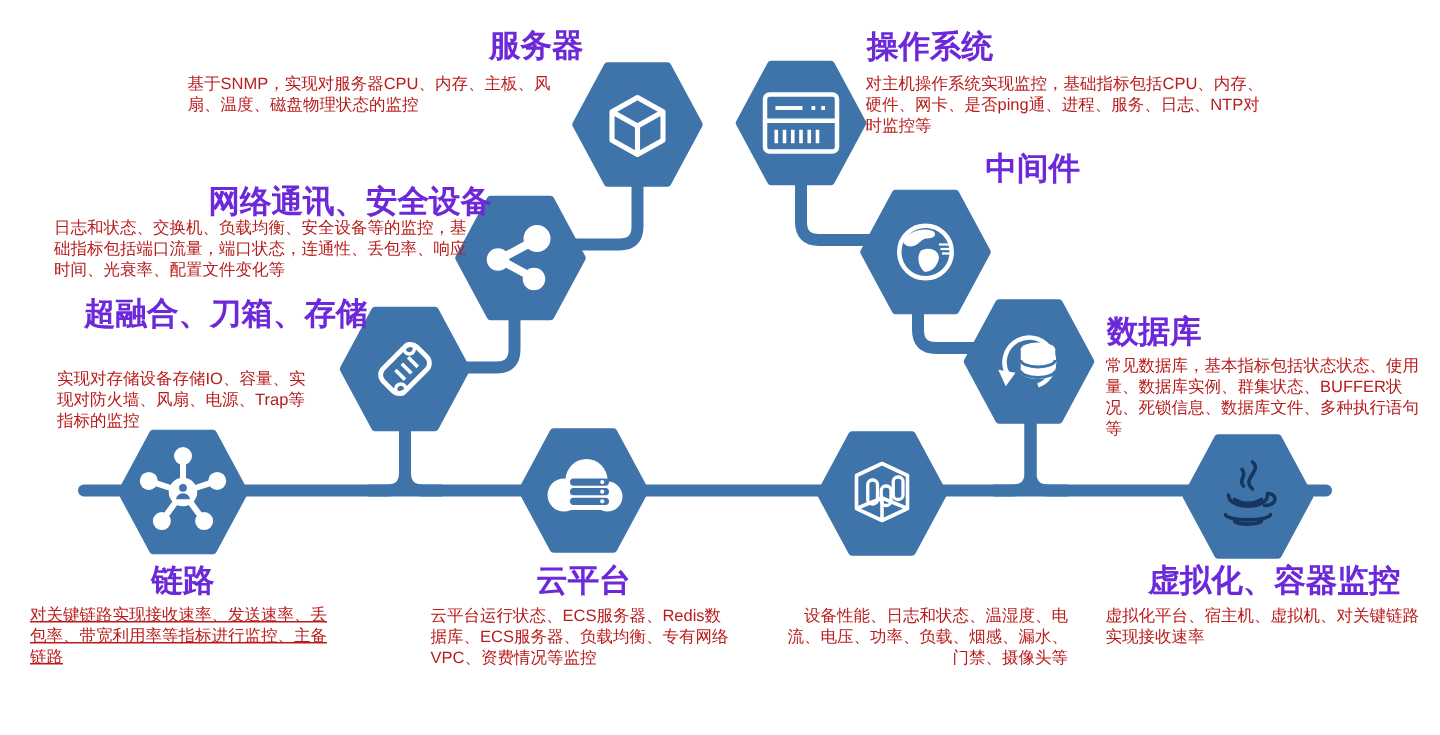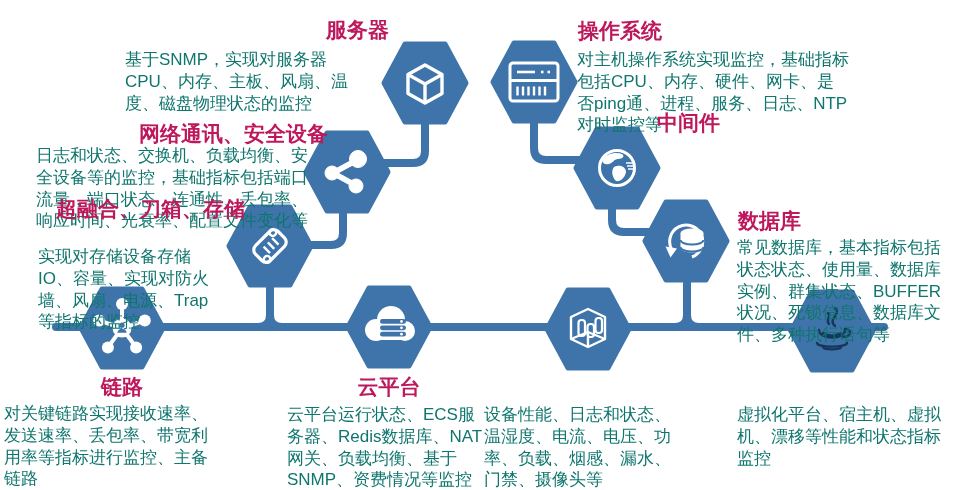--- a/index.html
+++ b/index.html
@@ -1,21 +1,21 @@
 <!DOCTYPE html>
 <html><head>
 <meta charset="utf-8">
 <style>
   html,body{margin:0;padding:0;background:#fff;}
   .stage{position:relative;width:960px;height:490px;background:#ffffff;overflow:hidden;
          font-family:"Liberation Sans","DejaVu Sans",sans-serif;}
   .stage svg{position:absolute;left:0;top:0;}
-  .t{position:absolute;font-weight:700;font-size:21px;color:#be185d;white-space:nowrap;}
+  .t{position:absolute;font-weight:700;font-size:21px;color:#6d28d9;white-space:nowrap;}
   .t.center{white-space:normal;text-align:center;}
-  .d{position:absolute;font-size:17px;line-height:1.28;color:#0f766e;text-align:left;}
+  .d{position:absolute;font-size:11px;line-height:1.28;color:#b91c1c;text-align:left;}
 </style>
 </head>
 <body>
 
 <div class="stage">
 
   <svg width="960" height="490" viewBox="0 0 960 490">
 
     <g id="lines" stroke="#3E74A9" stroke-width="8" fill="none" stroke-linecap="round">
       <path d="M56,327 H884"></path>
@@ -161,31 +161,32 @@
 
   <div class="t" style="left:326px;top:16px;">服务器</div>
   <div class="d" style="left:125px;top:49px;width:252px;">基于SNMP，实现对服务器CPU、内存、主板、风扇、温度、磁盘物理状态的监控</div>
 
   <div class="t" style="left:578px;top:17px;">操作系统</div>
   <div class="d" style="left:577px;top:49px;width:272px;">对主机操作系统实现监控，基础指标包括CPU、内存、硬件、网卡、是否ping通、进程、服务、日志、NTP对时监控等</div>
 
   <div class="t" style="left:139px;top:120px;text-align:center;">网络通讯、安全设备</div>
   <div class="d" style="left:36px;top:145px;width:276px;">日志和状态、交换机、负载均衡、安全设备等的监控，基础指标包括端口流量，端口状态，连通性、丢包率、响应时间、光衰率、配置文件变化等</div>
 
-  <div class="t" style="left:657px;top:109px;">中间件</div>
+  <div class="t" style="left:657px;top:98px;">中间件</div>
 
   <div class="t" style="left:56px;top:195px;">超融合、刀箱、存储</div>
   <div class="d" style="left:38px;top:246px;width:172px;">实现对存储设备存储IO、容量、实现对防火墙、风扇、电源、Trap等指标的监控</div>
 
   <div class="t" style="left:738px;top:207px;">数据库</div>
   <div class="d" style="left:737px;top:237px;width:218px;">常见数据库，基本指标包括状态状态、使用量、数据库实例、群集状态、BUFFER状况、死锁信息、数据库文件、多种执行语句等</div>
 
   <div class="t center" style="left:72px;top:373px;width:100px;">链路</div>
-  <div class="d" style="left:4px;top:403px;width:208px;">对关键链路实现接收速率、发送速率、丢包率、带宽利用率等指标进行监控、主备链路</div>
+  <div class="d" style="left:20px;top:403px;width:208px;text-decoration:underline;">对关键链路实现接收速率、发送速率、丢包率、带宽利用率等指标进行监控、主备链路</div>
 
   <div class="t center" style="left:339px;top:373px;width:100px;text-align:center;">云平台</div>
-  <div class="d" style="left:287px;top:404px;width:200px;">云平台运行状态、ECS服务器、Redis数据库、NAT网关、负载均衡、基于SNMP、资费情况等监控</div>
+  <div class="d" style="left:287px;top:404px;width:200px;">云平台运行状态、ECS服务器、Redis数据库、ECS服务器、负载均衡、专有网络VPC、资费情况等监控</div>
 
-  <div class="d" style="left:484px;top:404px;width:192px;">设备性能、日志和状态、温湿度、电流、电压、功率、负载、烟感、漏水、门禁、摄像头等</div>
+  <div class="d" style="left:520px;top:404px;width:192px;text-align:right;">设备性能、日志和状态、温湿度、电流、电压、功率、负载、烟感、漏水、门禁、摄像头等</div>
 
-  <div class="d" style="left:737px;top:404px;width:218px;">虚拟化平台、宿主机、虚拟机、漂移等性能和状态指标监控</div>
+  <div class="t center" style="left:757px;top:373px;width:185px;">虚拟化、容器监控</div>
+  <div class="d" style="left:737px;top:404px;width:218px;">虚拟化平台、宿主机、虚拟机、对关键链路实现接收速率</div>
 
 </div>
 
 </body></html>

